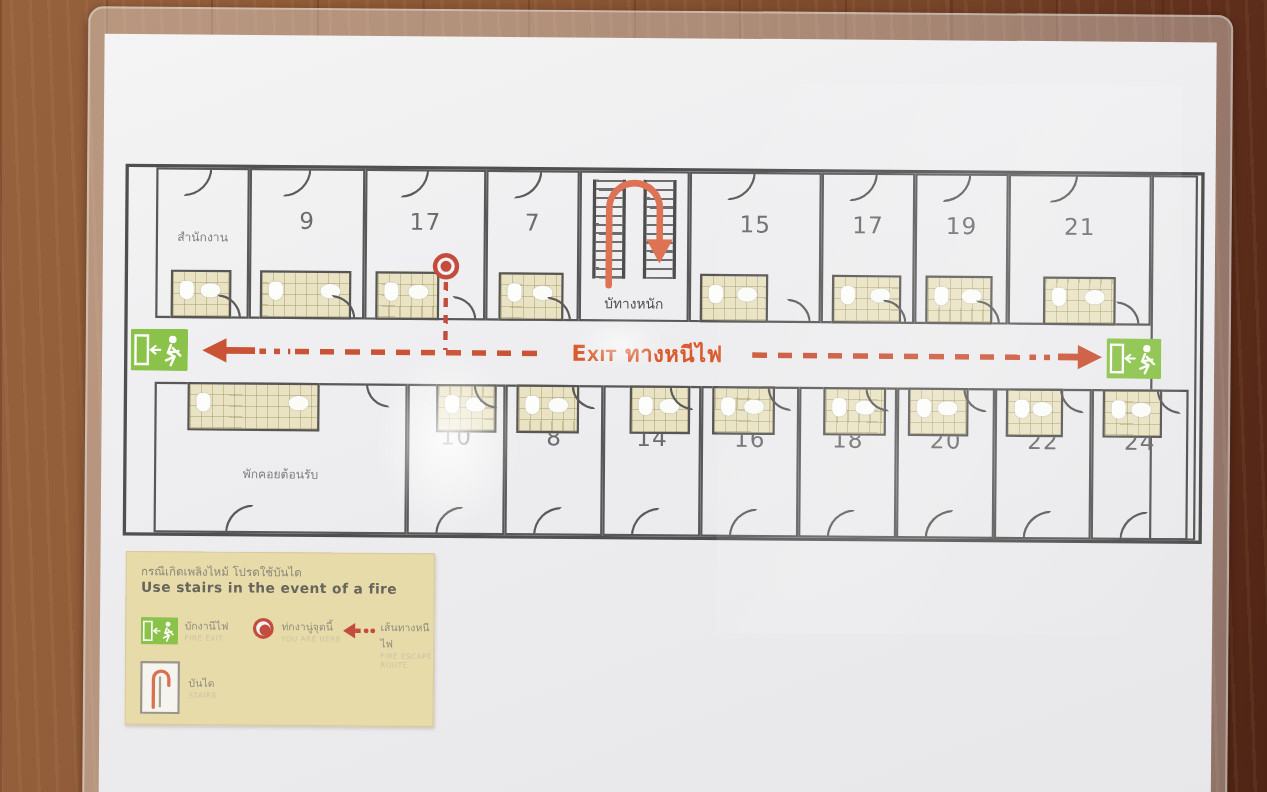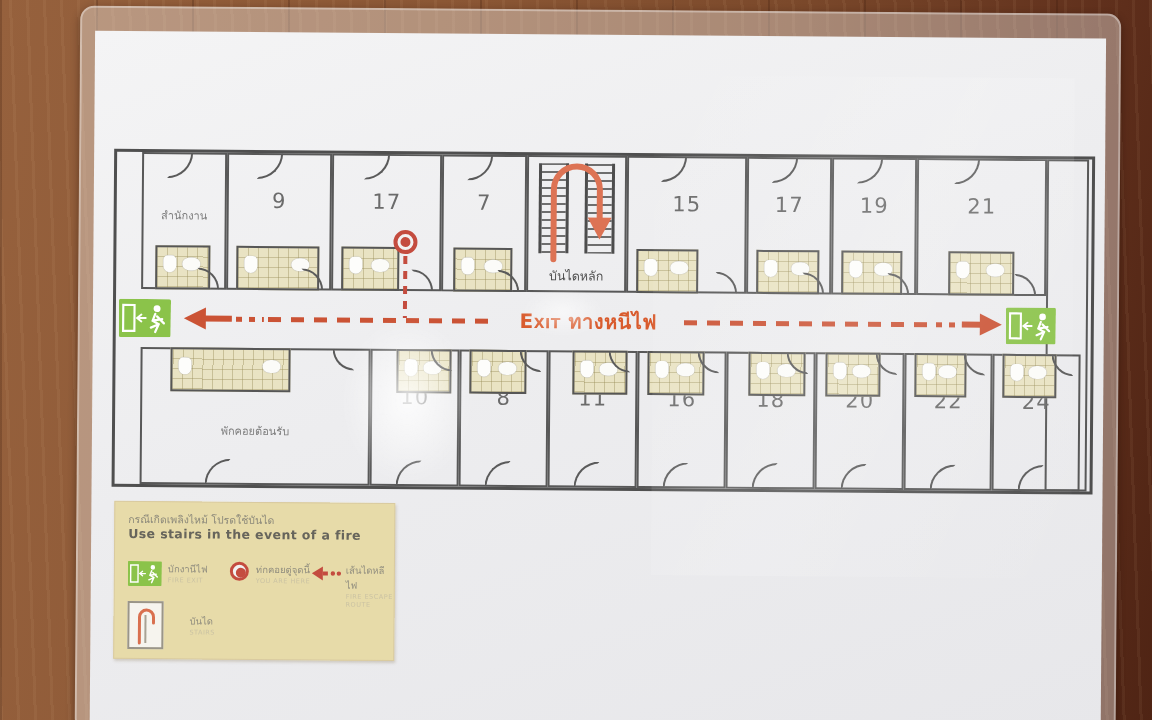--- a/index.html
+++ b/index.html
@@ -158,39 +158,39 @@
         <div class="bath" style="left:30px;width:66px"></div>
       </div>
 
       <div class="abs shaft">
         <div class="flight" style="left:10px"></div>
         <div class="flight" style="left:56px"></div>
         <svg class="abs" style="left:0;top:-6px" width="100" height="112" viewBox="0 0 100 112">
           <path d="M25 108 V38 A23 23 0 0 1 71 38 V70" fill="none" stroke="#dd7354" stroke-width="6" stroke-linecap="round"></path>
           <polygon points="59,66 83,66 71,88" fill="#dd7354"></polygon>
         </svg>
-        <span class="lbl">บันไดหลัก</span>
+        <span class="lbl">บัทางหนัก</span>
       </div>
 
       <div class="abs" style="left:930px;top:0;width:42px;height:332px;border:2px solid #585858;box-sizing:border-box"></div>
 
       <div class="room rb" style="left:25px;width:230px">
         <span class="thname" style="top:72px">พักคอยต้อนรับ</span>
         <div class="bath" style="left:28px;width:120px"></div>
       </div>
       <div class="room rb" style="left:255px;width:89px">
         <span class="num">10</span>
         <div class="bath" style="left:24px;right:6px"></div>
       </div>
       <div class="room rb" style="left:344px;width:89px">
         <span class="num">8</span>
         <div class="bath" style="left:8px;right:20px"></div>
       </div>
       <div class="room rb" style="left:433px;width:89px">
-        <span class="num">11</span>
+        <span class="num">14</span>
         <div class="bath" style="left:22px;right:8px"></div>
       </div>
       <div class="room rb" style="left:522px;width:89px">
         <span class="num">16</span>
         <div class="bath" style="left:8px;right:20px"></div>
       </div>
       <div class="room rb" style="left:611px;width:89px">
         <span class="num">18</span>
         <div class="bath" style="left:20px;right:8px"></div>
       </div>
@@ -238,42 +238,42 @@
       <svg class="abs sign lg-item" style="left:14px" width="34" height="25" viewBox="0 0 60 44">
           <use href="#exsym"></use>
         </svg>
       <div class="abs lg-item" style="left:54px">
         <span class="lg-label">บักงานีไฟ</span>
         <span class="lg-sub">FIRE EXIT</span>
       </div>
 
       <div class="abs you-dot lg-item" style="left:116px;width:19px;height:19px;border-width:3px"></div>
       <div class="abs lg-item" style="left:142px">
-        <span class="lg-label">ท่กคอยตู่จุดนี้</span>
+        <span class="lg-label">ท่กงานู่จุดนี้</span>
         <span class="lg-sub">YOU ARE HERE</span>
       </div>
 
       <svg class="abs lg-item" style="left:198px;top:63px" width="30" height="16" viewBox="0 0 30 16">
         <polygon points="11,1 11,15 0,8" fill="#c44c3f"></polygon>
         <rect x="11" y="6" width="5" height="4" fill="#c44c3f"></rect>
         <circle cx="21" cy="8" r="2.2" fill="#c44c3f"></circle>
         <circle cx="27" cy="8" r="2.2" fill="#c44c3f"></circle>
       </svg>
       <div class="abs lg-item" style="left:232px">
-        <span class="lg-label">เส้นไดหลีไฟ</span>
+        <span class="lg-label">เส้นทางหนีไฟ</span>
         <span class="lg-sub">FIRE ESCAPE ROUTE</span>
       </div>
 
       <div class="abs stairbox">
         <svg width="32" height="44" viewBox="0 0 32 44">
           <path d="M10 40 V14 A7 7 0 0 1 24 14 V20" fill="none" stroke="#d9704f" stroke-width="3" stroke-linecap="round"></path>
           <path d="M16 12 V40" stroke="#a8a294" stroke-width="2"></path>
         </svg>
       </div>
-      <div class="abs" style="left:76px;top:112px">
+      <div class="abs" style="left:58px;top:112px">
         <span class="lg-label">บันได</span>
         <span class="lg-sub">STAIRS</span>
       </div>
     </div>
 
     <div class="abs glare3"></div>
     <div class="abs glare1"></div>
     <div class="abs glare2"></div>
   </div>
 </div>

